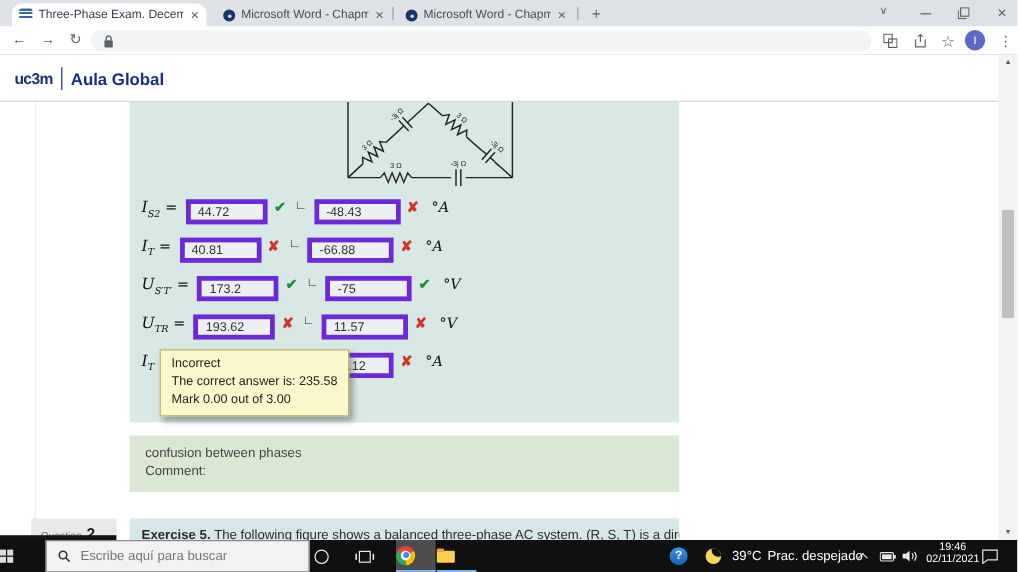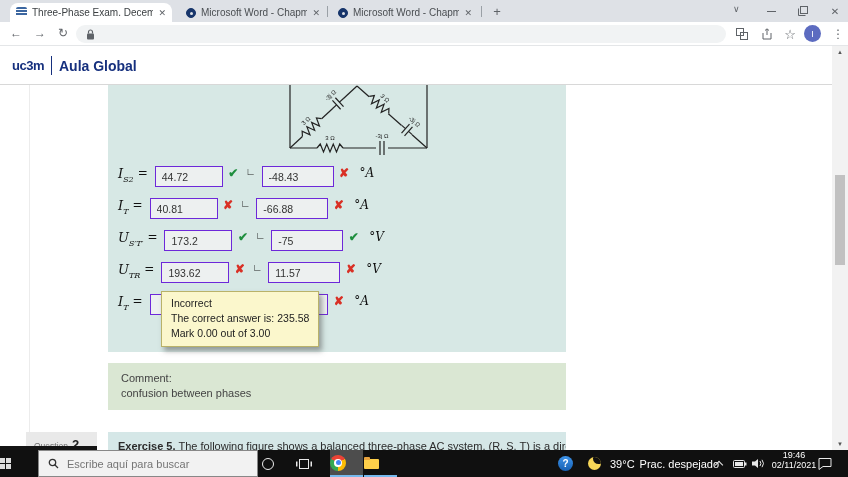--- a/index.html
+++ b/index.html
@@ -47,32 +47,32 @@
   .quiz-guideline { position:absolute; left:29px; top:85px; width:1px; height:347px; background:#ececec; }
   .panel { position:absolute; left:108px; top:85px; width:458px; height:267px; background:#d7e8e5; }
   .fig { position:absolute; left:285px; top:85px; }
   .fig text { font-size:6px; fill:#222; font-family:"Liberation Sans",sans-serif; }
 
   .row { position:absolute; left:118px; height:24px; display:flex; align-items:flex-start; }
   .r1{top:166px} .r2{top:198px} .r3{top:230px} .r4{top:262px} .r5{top:294px}
   .ml { font-family:"DejaVu Serif", serif; font-style:italic; font-size:13px; color:#101010; }
   .ml sub { font-size:8px; }
   .eq { font-family:"DejaVu Serif", serif; font-size:12px; color:#101010; margin:0 7px 0 4px; }
-  .row input.v { width:68px; height:21px; border:1px solid #6d28d9; background:#edf0f0; color:#333;
+  .row input.v { width:68px; height:21px; border:4px solid #6d28d9; background:#edf0f0; color:#333;
                  font-size:10.5px; padding:0 6px; font-family:"Liberation Sans",sans-serif; }
   .row input.v2 { width:72px; }
   .row input.padded { padding-left:24px; }
   .mark { width:13px; margin-left:4px; font-size:12px; font-weight:bold; text-align:center; }
   .ok { color:#1e8e3e; } .bad { color:#d93025; }
   .angle { font-size:10px; color:#222; margin:0 6px; }
   .unit { font-family:"DejaVu Serif", serif; font-style:italic; font-size:12px; color:#101010; margin-left:9px; }
 
   .tooltip { position:absolute; left:133px; top:291px; z-index:10; background:#fbf7cc; border:1px solid #b9b269;
              padding:4px 9px 5px 9px; font-size:10.5px; line-height:15px; color:#222; white-space:nowrap;
-             box-shadow:3px 4px 5px rgba(80,80,80,.5);margin-left:28px; }
+             box-shadow:3px 4px 5px rgba(80,80,80,.5); }
 
   .commentbox { position:absolute; left:108px; top:363px; width:458px; height:47px; background:#dae7d3;
                 padding:8px 13px; font-size:11px; line-height:15px; color:#444; }
 
   .qbox { position:absolute; left:26px; top:432px; width:71px; height:18px; background:#e9e9e9;
           display:flex; align-items:baseline; gap:4px; padding:5px 0 0 8px; }
   .qbox .qlabel { font-size:8.5px; color:#6f6f6f; }
   .qbox .qnum { font-size:13px; font-weight:bold; color:#222; }
   .exbox { position:absolute; left:108px; top:432px; width:458px; height:18px; background:#d5e7e7;
            font-size:11px; color:#2b2b2b; padding:8px 0 0 10px; overflow:hidden; white-space:nowrap; }
@@ -305,22 +305,22 @@
     <span class="unit">°A</span>
   </div>
 
   <div class="tooltip">
     <div>Incorrect</div>
     <div>The correct answer is: 235.58</div>
     <div>Mark 0.00 out of 3.00</div>
   </div>
 
   <div class="commentbox">
+    <div>confusion between phases</div>
     <div>Comment:</div>
-    <div>confusion between phases</div>
   </div>
 
   <div class="qbox">
     <span class="qlabel">Question</span>
     <span class="qnum">2</span>
   </div>
   <div class="exbox">
     <b>Exercise 5.</b><span>The following figure shows a balanced three-phase AC system. (R, S, T) is a direct</span>
   </div>
   <div class="bgstrip"></div>

